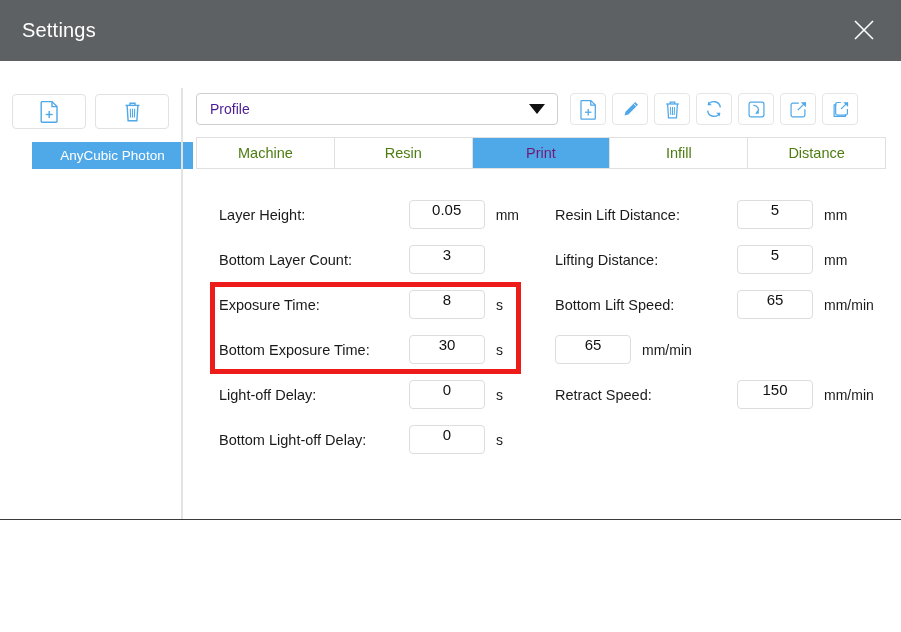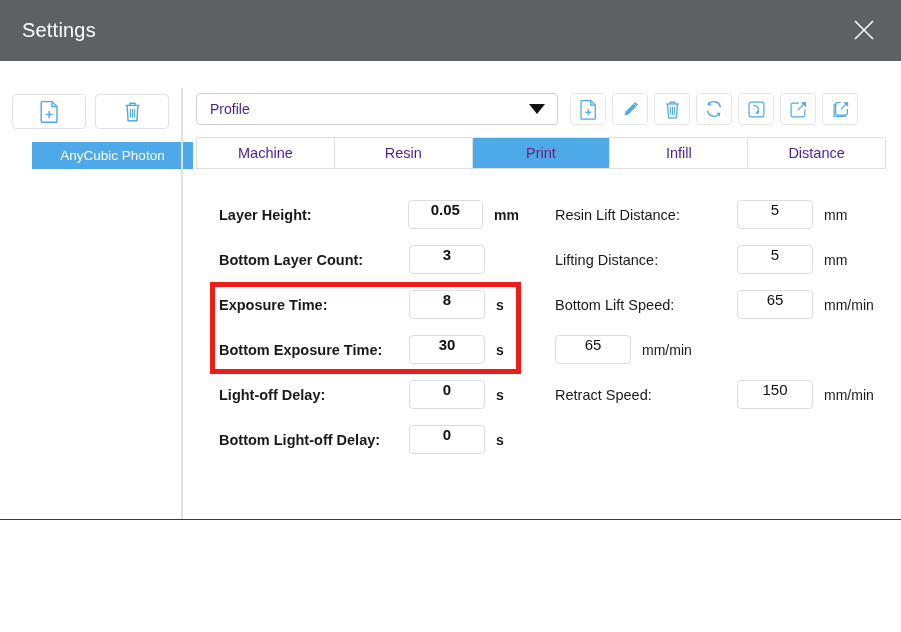--- a/index.html
+++ b/index.html
@@ -157,37 +157,36 @@
     left: 14px; top: 76px;
     width: 690px; height: 32px;
     display: flex;
     border: 1px solid #e0e0e0;
   }
   .tab {
     flex: 1;
     height: 30px;
     display: flex; align-items: center; justify-content: center;
     font-size: 14.5px;
-    color: #4c1d95;
+    color: #4d7c0f;
     background: #ffffff;
     border-right: 1px solid #e0e0e0;
     cursor: pointer;
   }
   .tab:last-child { border-right: none; }
   .tab.active {
     background: #4fa8e8;
     color: #701a75;
   }
 
   
   #form-left {
     position: absolute;
     left: 37px; top: 131px;
     width: 300px;
-    font-weight: bold;
   }
   #form-right {
     position: absolute;
     left: 373px; top: 131px;
     width: 330px;
   }
   .field-row {
     height: 45px;
     display: flex;
     align-items: center;

